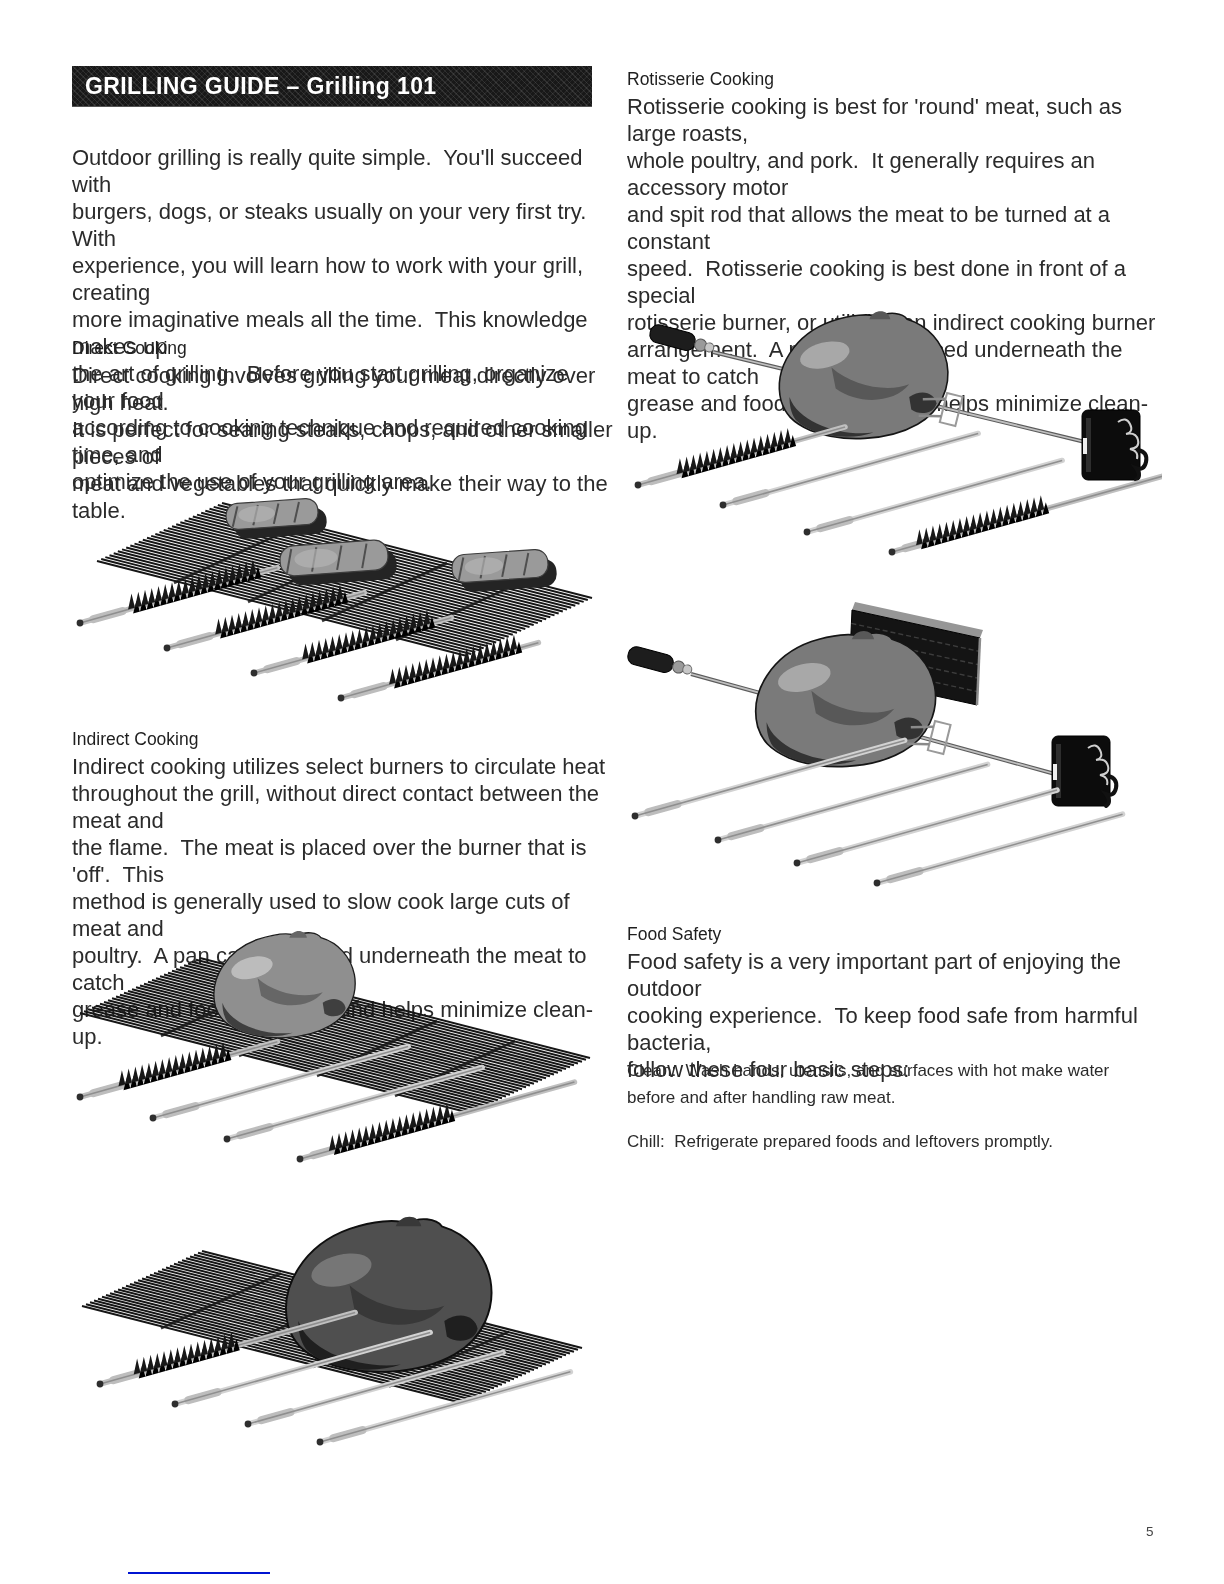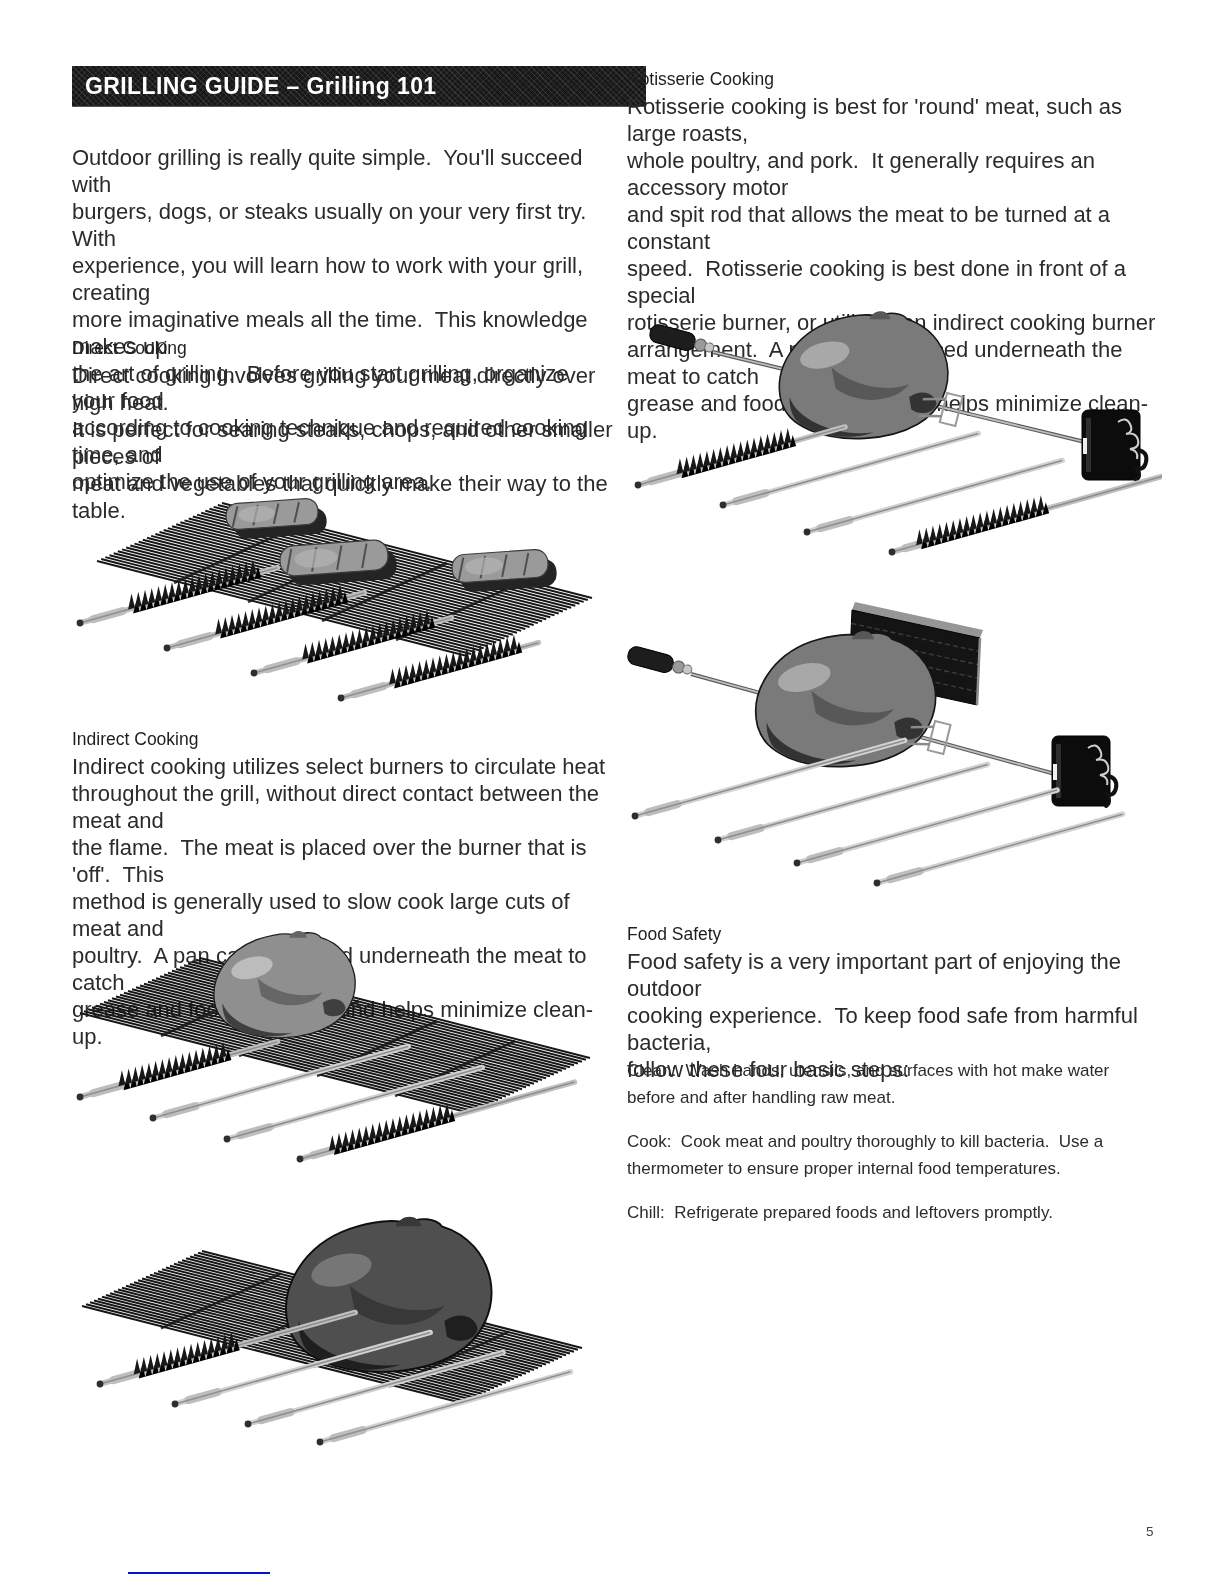--- a/index.html
+++ b/index.html
@@ -5,21 +5,21 @@
   html,body{margin:0;padding:0;}
   body{
     width:1224px;height:1584px;position:relative;background:#ffffff;
     font-family:"Liberation Sans",sans-serif;color:#2b2b2b;
     overflow:hidden;
   }
   .abs{position:absolute;margin:0;}
   .body-text{font-size:22px;line-height:27px;white-space:pre-wrap;}
   .heading{font-size:17.5px;font-weight:normal;color:#1e1e1e;line-height:27px;}
   .section-bar{
-    left:72px;top:66px;width:574px;height:40px;background:#181818;
+    left:72px;top:66px;width:520px;height:40px;background:#181818;
     background-image:
       repeating-linear-gradient(45deg, rgba(255,255,255,.10) 0 1px, rgba(0,0,0,0) 1px 4px),
       repeating-linear-gradient(-45deg, rgba(255,255,255,.06) 0 1px, rgba(0,0,0,0) 1px 4px);
     display:flex;align-items:center;box-shadow:0 1px 0 #555;
   }
   .section-bar span{
     color:#ffffff;font-weight:bold;font-size:23px;padding-left:13px;letter-spacing:.4px;
     white-space:nowrap;
   }
   .step{font-size:17px;line-height:27px;white-space:pre-wrap;}
@@ -384,20 +384,18 @@
   </svg>
 
 <h3 class="abs heading" style="left:627px;top:921px;">Food Safety</h3>
 <p class="abs body-text" style="left:627px;top:948px;width:545px;">Food safety is a very important part of enjoying the outdoor
 cooking experience.  To keep food safe from harmful bacteria,
 follow these four basic steps:</p>
 
 <div class="abs" style="left:627px;top:1040px;width:545px;">
   <p class="step"><span class="lbl">Clean:</span><span>  Wash hands, utensils, and surfaces with hot make water
 before and after handling raw meat.</span></p>
-  <p class="step"><span class="lbl">Cook:</span><span>  Cook meat and poultry thoroughly to kill bacteria.  Use a
-thermometer to ensure proper internal food temperatures.</span></p>
   <p class="step"><span class="lbl">Chill:</span><span>  Refrigerate prepared foods and leftovers promptly.</span></p>
 </div>
 
 <div class="abs page-num" style="left:1146px;top:1524px;">5</div>
 
 <div class="abs footer-line" style="left:128px;top:1572px;width:142px;height:2px;"></div>
 
 </body></html>

